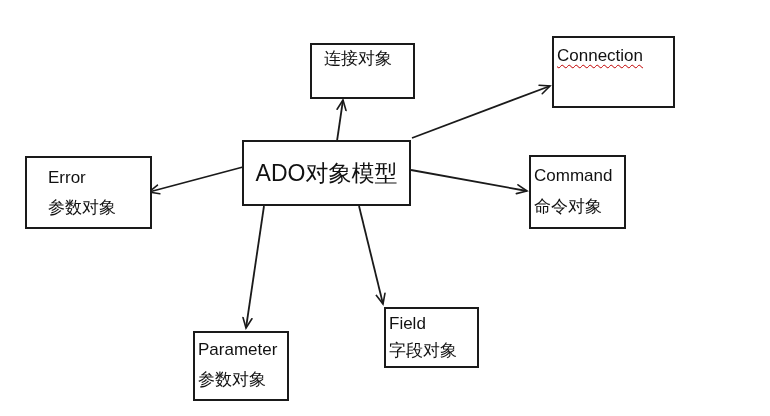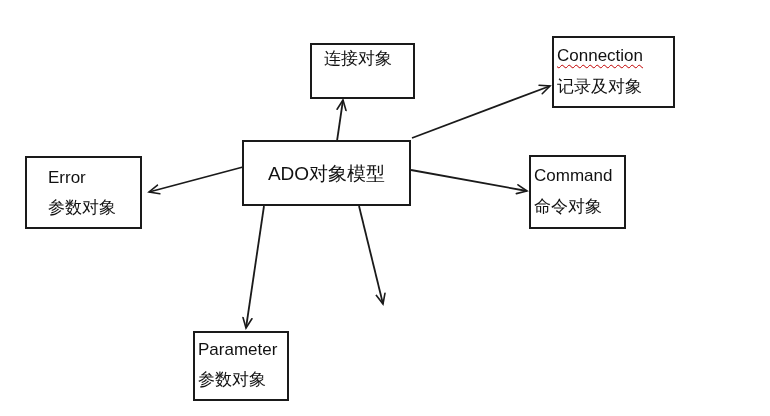--- a/index.html
+++ b/index.html
@@ -43,25 +43,25 @@
     background: var(--background);
     border: 2px solid var(--box-border);
     font-size: 17px;
     line-height: 29px;
     white-space: nowrap;
   }
   .node .ln { white-space: nowrap; }
   #node-center {
     left: 242px; top: 140px; width: 169px; height: 66px;
     display: flex; align-items: center; justify-content: center;
-    font-size: 19px;
+    font-size: 23px;
   }
   #node-connection { left: 310px; top: 43px;  width: 105px; height: 56px; padding: 1px 0 0 12px;  line-height: 26px; }
   #node-recordset  { left: 552px; top: 36px;  width: 123px; height: 72px; padding: 2px 0 0 3px;  line-height: 31px; }
-  #node-error      { left: 25px;  top: 156px; width: 117px; height: 73px; padding: 5px 0 0 21px; line-height: 30px; }
+  #node-error      { left: 25px;  top: 156px; width: 127px; height: 73px; padding: 5px 0 0 21px; line-height: 30px; }
   #node-command    { left: 529px; top: 155px; width: 97px;  height: 74px; padding: 3px 0 8px 3px;  line-height: 31px; }
   #node-parameter  { left: 193px; top: 331px; width: 96px;  height: 70px; padding: 2px 0 0 3px;  line-height: 30px; }
   #node-field      { left: 384px; top: 307px; width: 95px;  height: 61px; padding: 1px 0 0 3px;  line-height: 27px; }
   .misspelled {
     text-decoration: underline;
     text-decoration-style: wavy;
     text-decoration-color: var(--spellcheck);
     text-decoration-thickness: 1px;
     text-underline-offset: 3px;
   }
@@ -88,32 +88,35 @@
   <div class="node" id="node-center">
     <span>ADO对象模型</span>
   </div>
 
   <div class="node" id="node-connection">
     <div class="ln">连接对象</div>
   </div>
 
   <div class="node" id="node-recordset">
     <div class="ln misspelled">Connection</div>
-    <div class="ln">记录及对象</div>
   </div>
 
   <div class="node" id="node-error">
     <div class="ln">Error</div>
     <div class="ln">参数对象</div>
   </div>
 
   <div class="node" id="node-command">
     <div class="ln">Command</div>
     <div class="ln">命令对象</div>
   </div>
 
   <div class="node" id="node-parameter">
     <div class="ln">Parameter</div>
     <div class="ln">参数对象</div>
   </div>
 
+  <div class="node" id="node-field">
+    <div class="ln">Field</div>
+    <div class="ln">字段对象</div>
+  </div>
 
 </div>
 
 </body></html>

